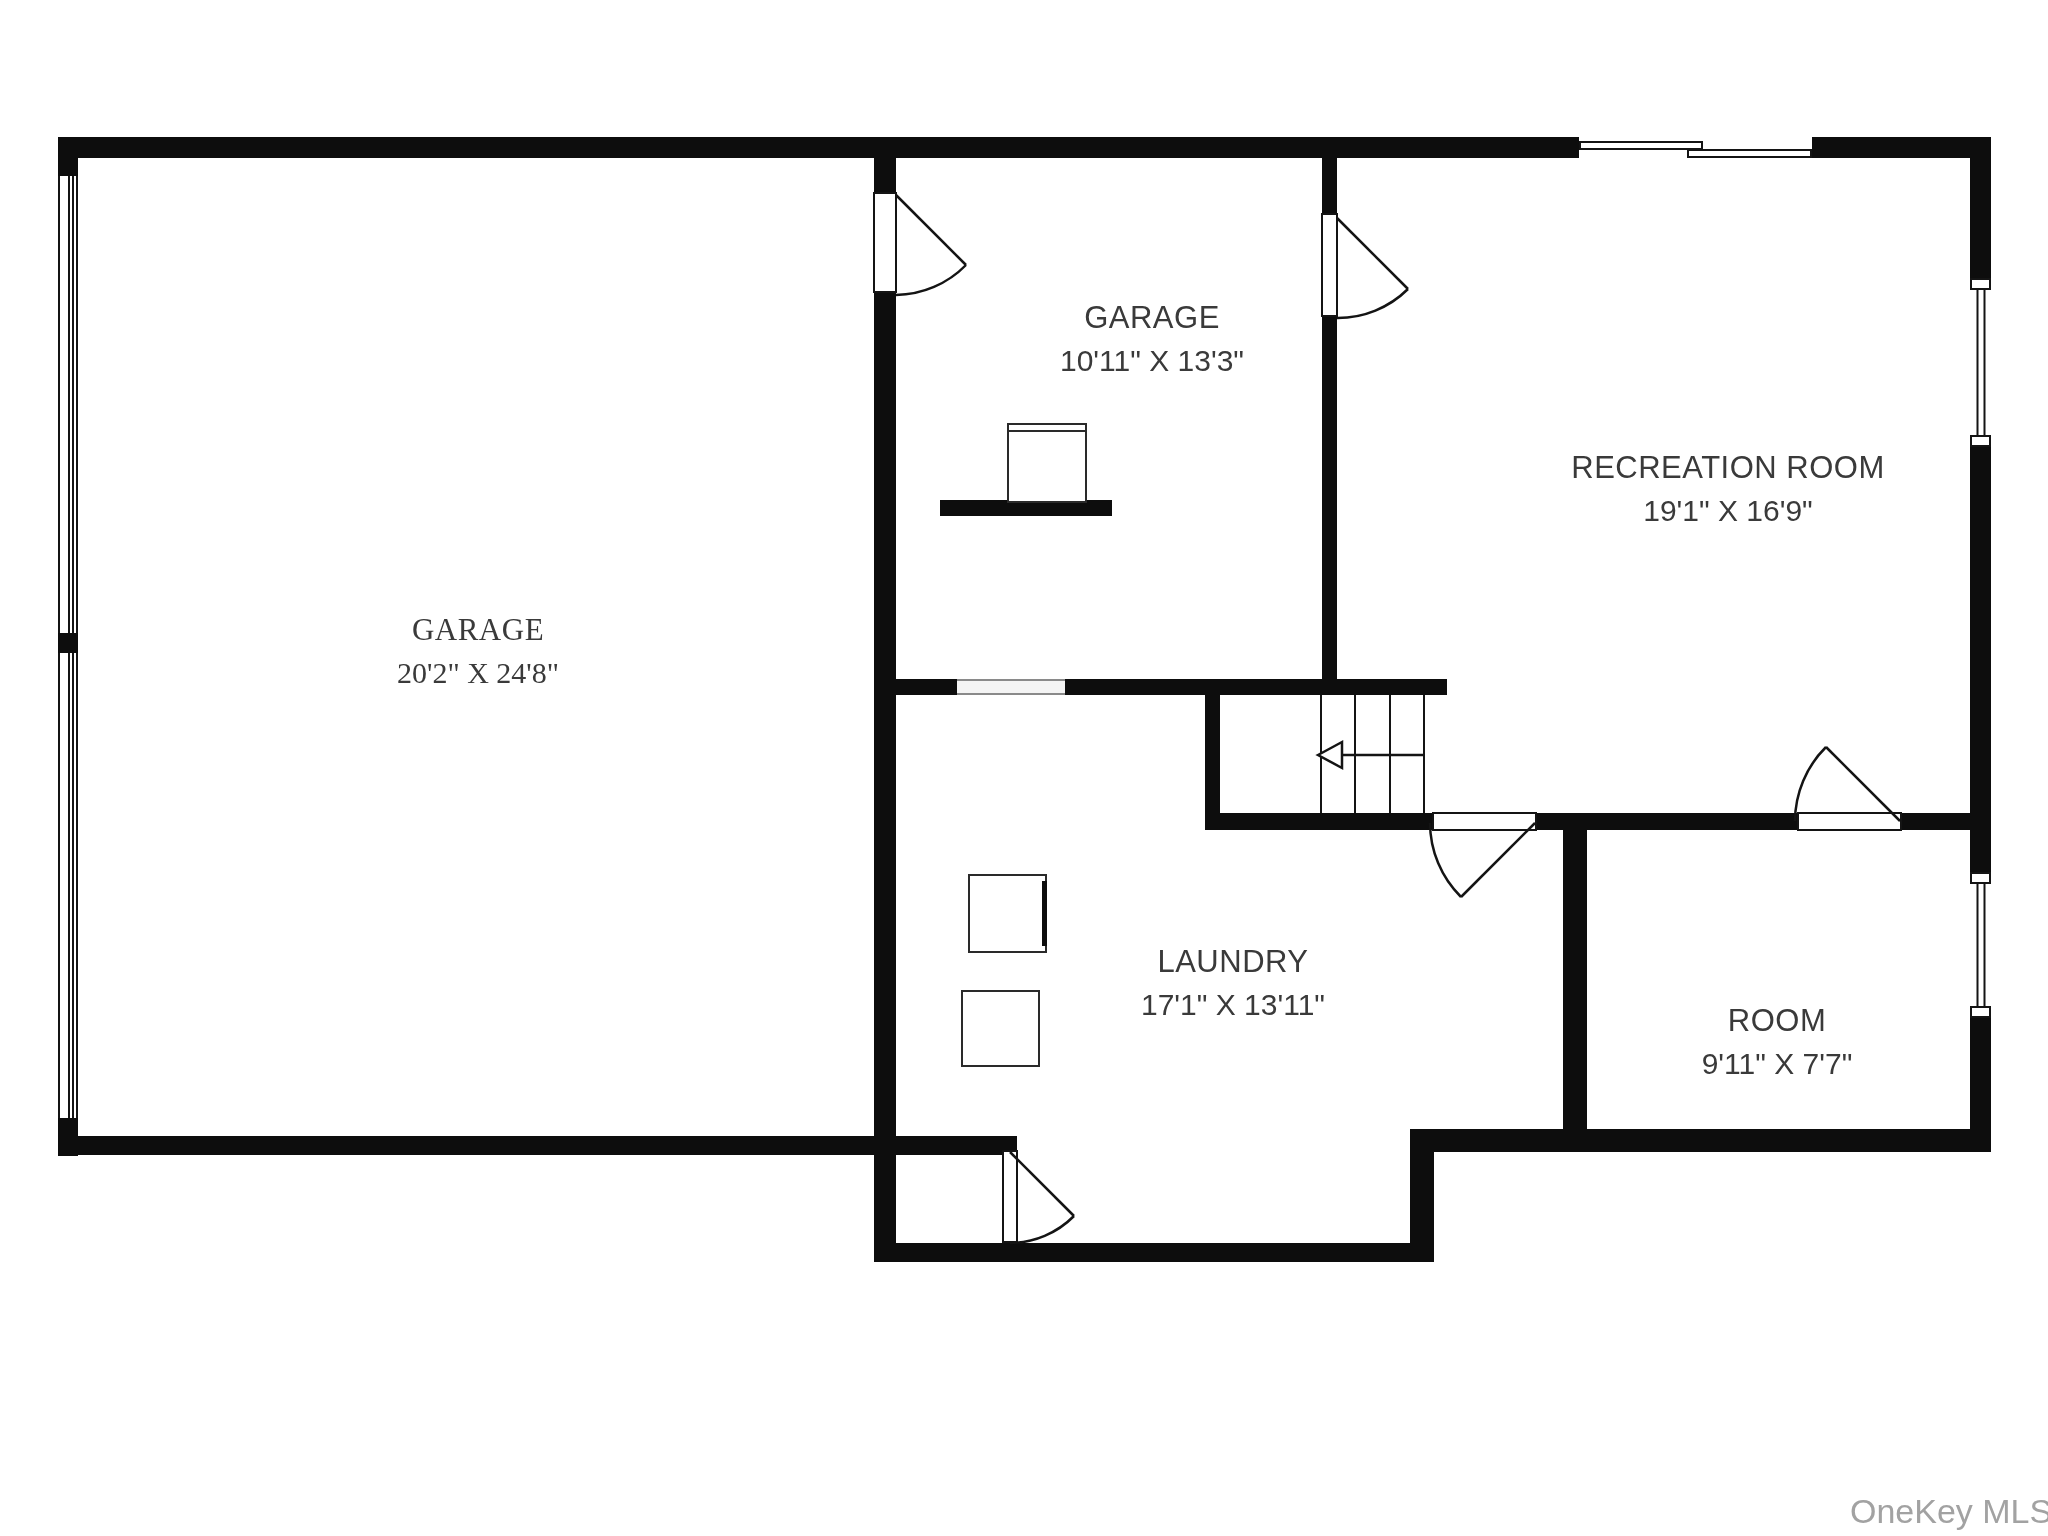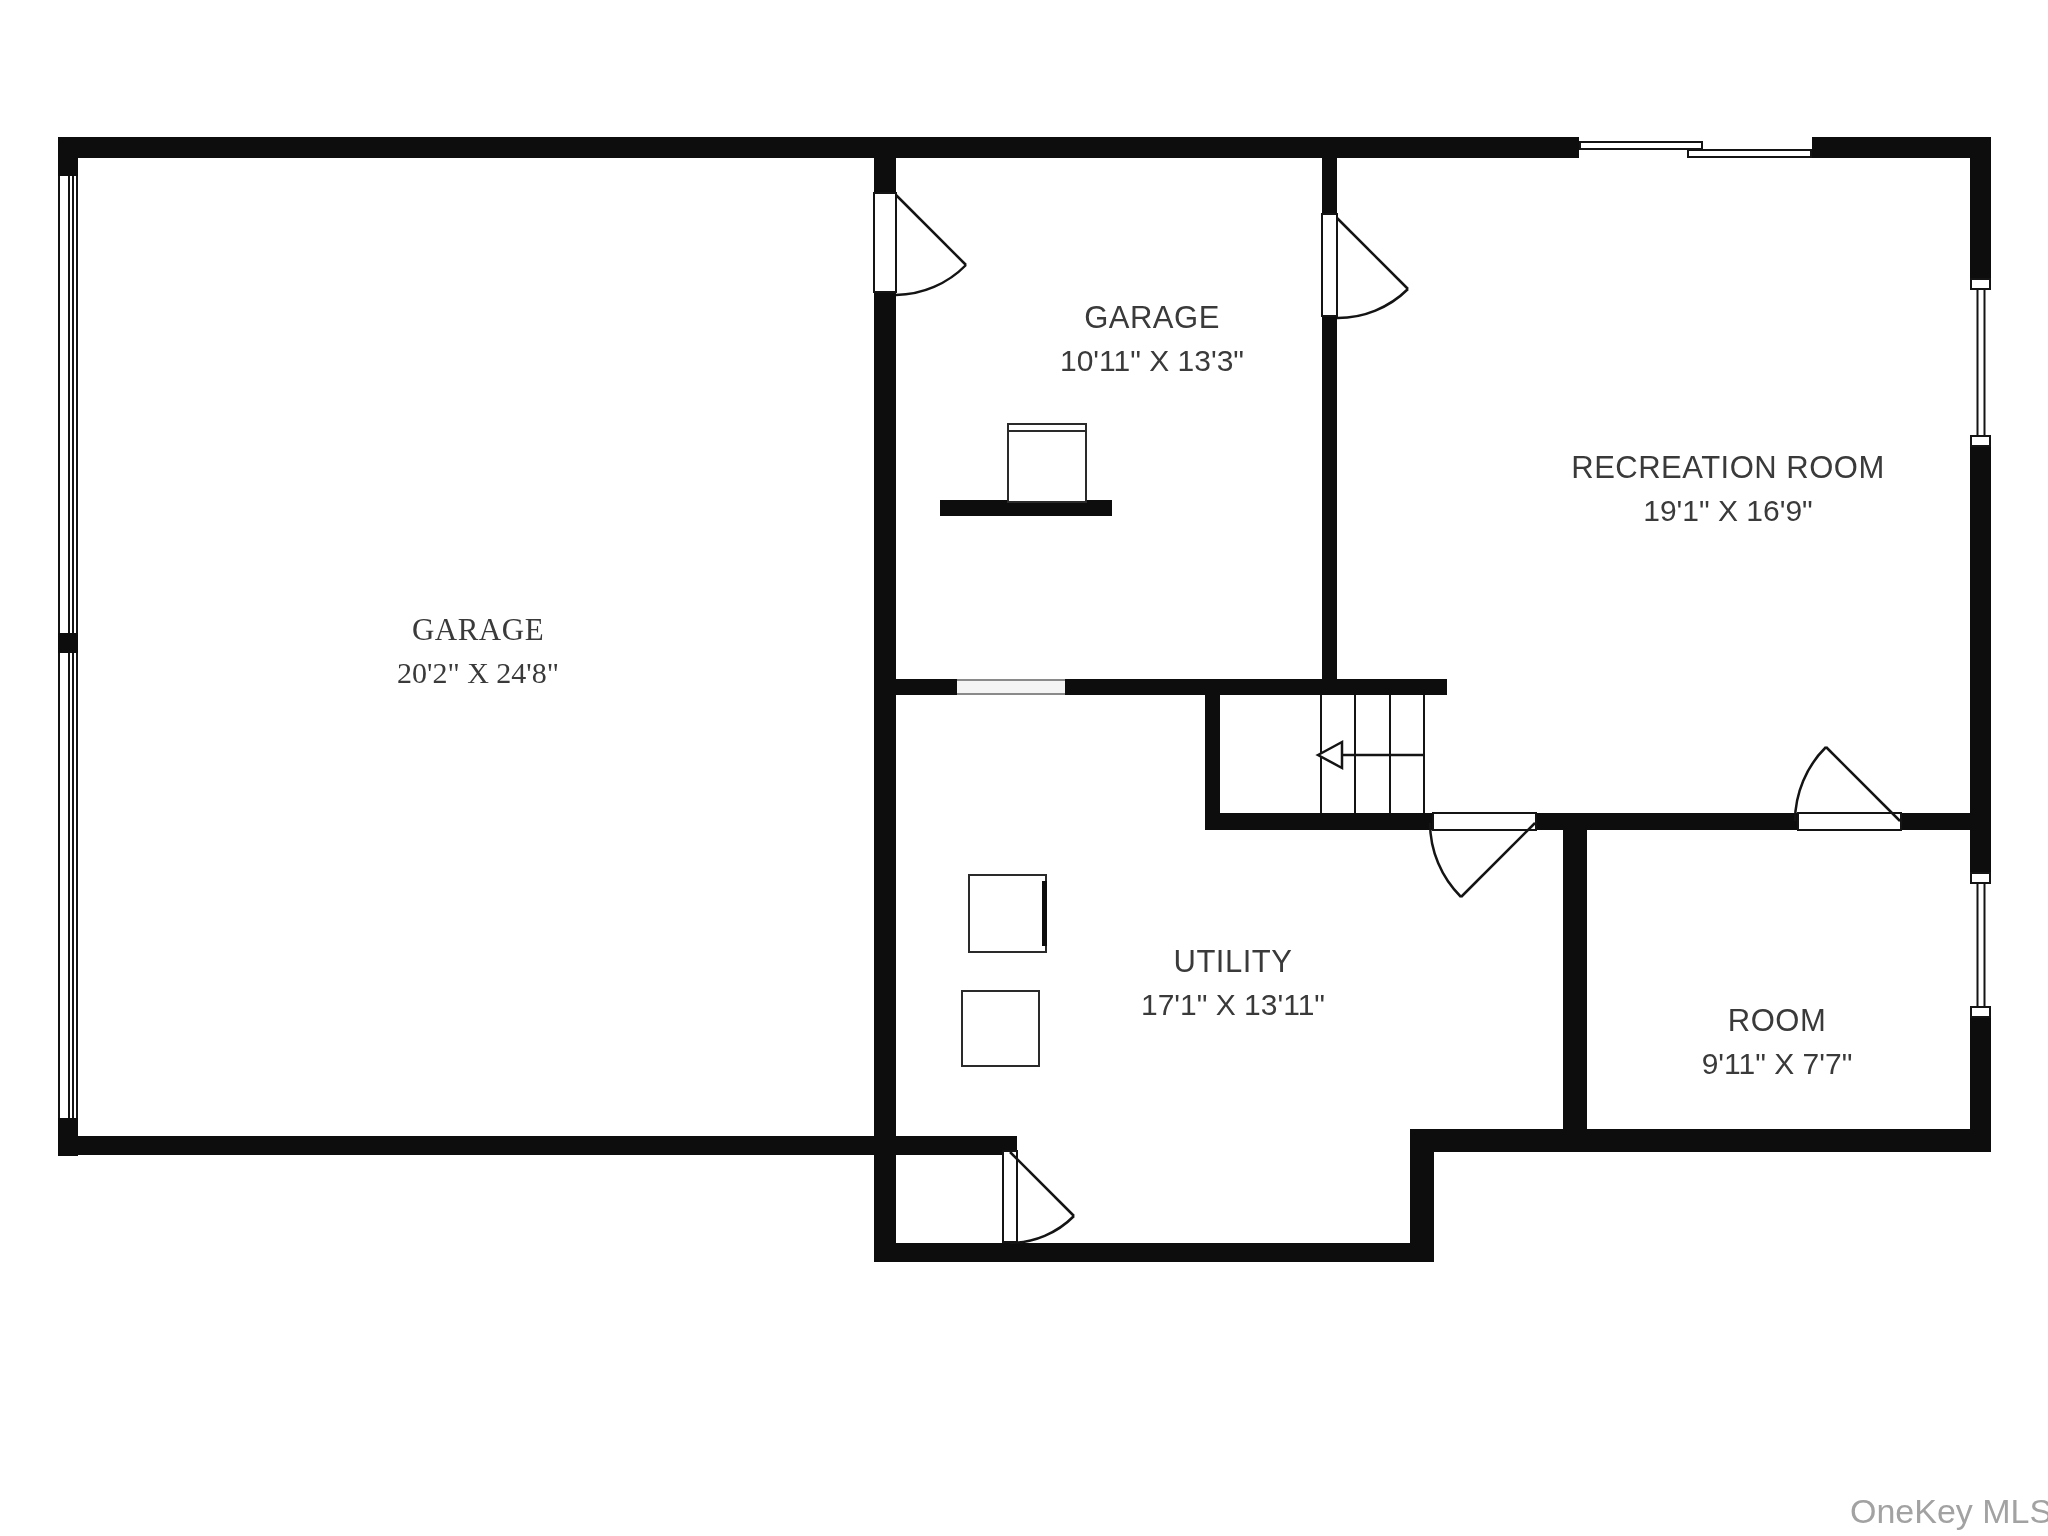--- a/index.html
+++ b/index.html
@@ -157,21 +157,21 @@
   </div>
   <div class="label" style="left:1152px;top:298px;">
     <div class="nm">GARAGE</div>
     <div class="dm">10'11" X 13'3"</div>
   </div>
   <div class="label" style="left:1728px;top:448px;">
     <div class="nm">RECREATION ROOM</div>
     <div class="dm">19'1" X 16'9"</div>
   </div>
   <div class="label" style="left:1233px;top:942px;">
-    <div class="nm">UTILITY</div>
+    <div class="nm">LAUNDRY</div>
     <div class="dm">17'1" X 13'11"</div>
   </div>
   <div class="label" style="left:1777px;top:1001px;">
     <div class="nm">ROOM</div>
     <div class="dm">9'11" X 7'7"</div>
   </div>
 
   <div id="watermark" style="left:1850px;top:1492px;">OneKey MLS</div>
 
 </div>

